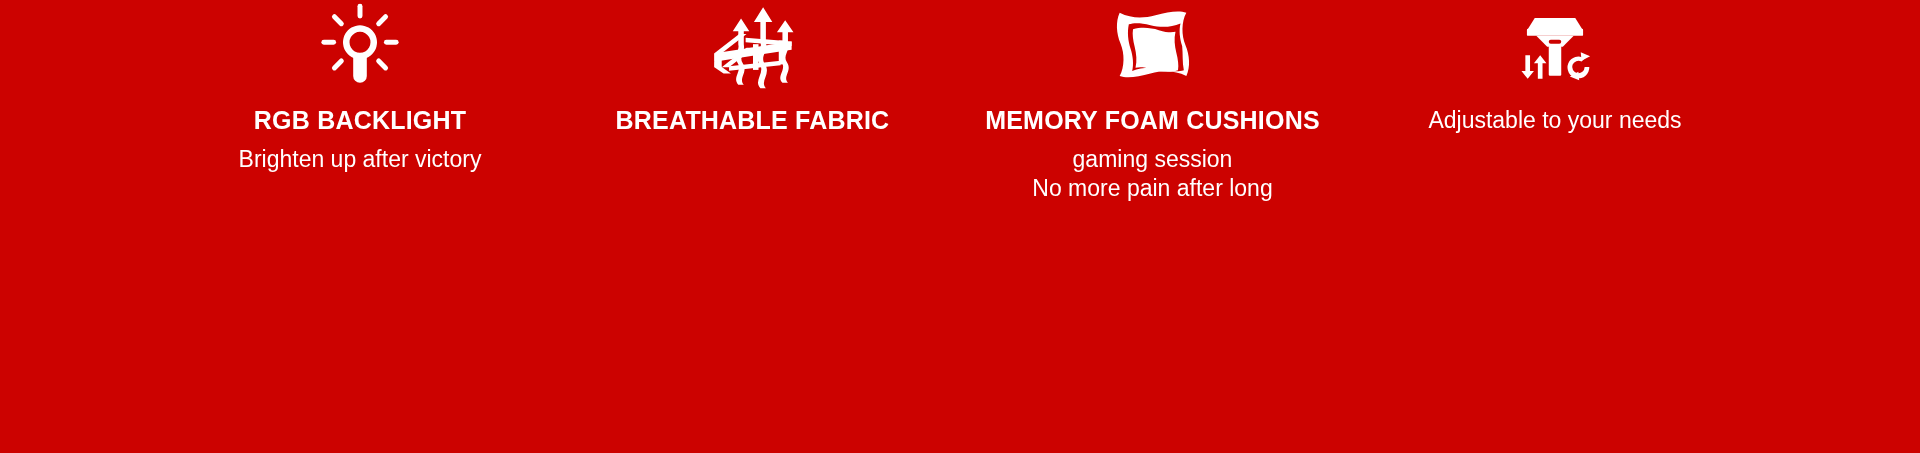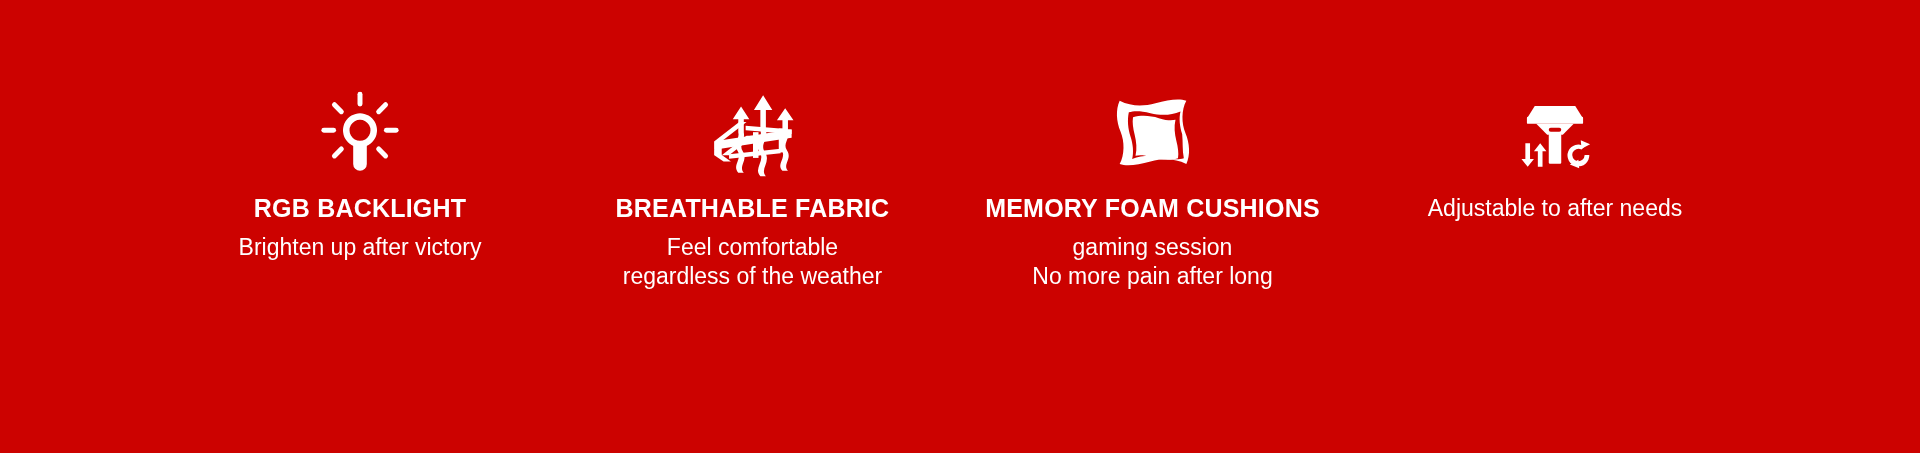--- a/index.html
+++ b/index.html
@@ -17,21 +17,20 @@
   }
 
   .feature-strip {
     width: 1920px;
     height: 453px;
     background: #cc0200;
     display: flex;
     flex-direction: row;
     align-items: flex-start;
     justify-content: center;
-    padding-top: 88px;
   }
 
   .feature-col {
     flex: 0 0 auto;
     display: flex;
     flex-direction: column;
     align-items: center;
     text-align: center;
     color: #ffffff;
   }
@@ -121,24 +120,20 @@
         </g>
 
         <g>
           <path d="M40 92 c-7 -8 5 -15 -1 -24 c-5 -8 3 -13 1 -20 l0 -14 l-6 0 l9 -14 l9 14 l-6 0 l0 14 c2 9 -6 13 -1 21 c6 9 -5 16 1 23 z"></path>
           <path d="M64 96 c-8 -9 6 -17 -1 -27 c-6 -9 4 -15 1 -23 l0 -22 l-7 0 l10 -16 l10 16 l-7 0 l0 22 c3 10 -7 15 -1 24 c7 10 -6 18 1 26 z"></path>
           <path d="M88 90 c-7 -8 5 -14 -1 -23 c-5 -8 3 -12 1 -19 l0 -13 l-6 0 l9 -13 l9 13 l-6 0 l0 13 c2 8 -6 12 -1 20 c6 9 -5 15 1 22 z"></path>
         </g>
       </svg>
     </div>
     <div class="feature-title">BREATHABLE FABRIC</div>
-    <div class="feature-desc">
-      <span class="line">Feel comfortable</span>
-      <span class="line">regardless of the weather</span>
-    </div>
   </div>
 
   <div class="feature-col col-3">
     <div class="icon-box">
       <svg width="100" height="84" viewBox="0 0 120 100" aria-hidden="true">
 
         <path fill-rule="evenodd" d="
           M20 10
           c14 7 28 7 43 3
           c15 -4 28 -6 37 -3
@@ -204,17 +199,17 @@
             a14 14 0 1 0 6 11
             l-6 0
             a8 8 0 1 1 -4 -7
             Z"></path>
           <path d="M93 58 l12 5 l-11 6 Z"></path>
           <path d="M91 94 l-12 -5 l11 -6 Z"></path>
         </g>
       </svg>
     </div>
     <div class="feature-desc">
-      <span class="line">Adjustable to after needs</span>
+      <span class="line">Adjustable to your needs</span>
     </div>
   </div>
 
 </div>
 
 </body></html>

